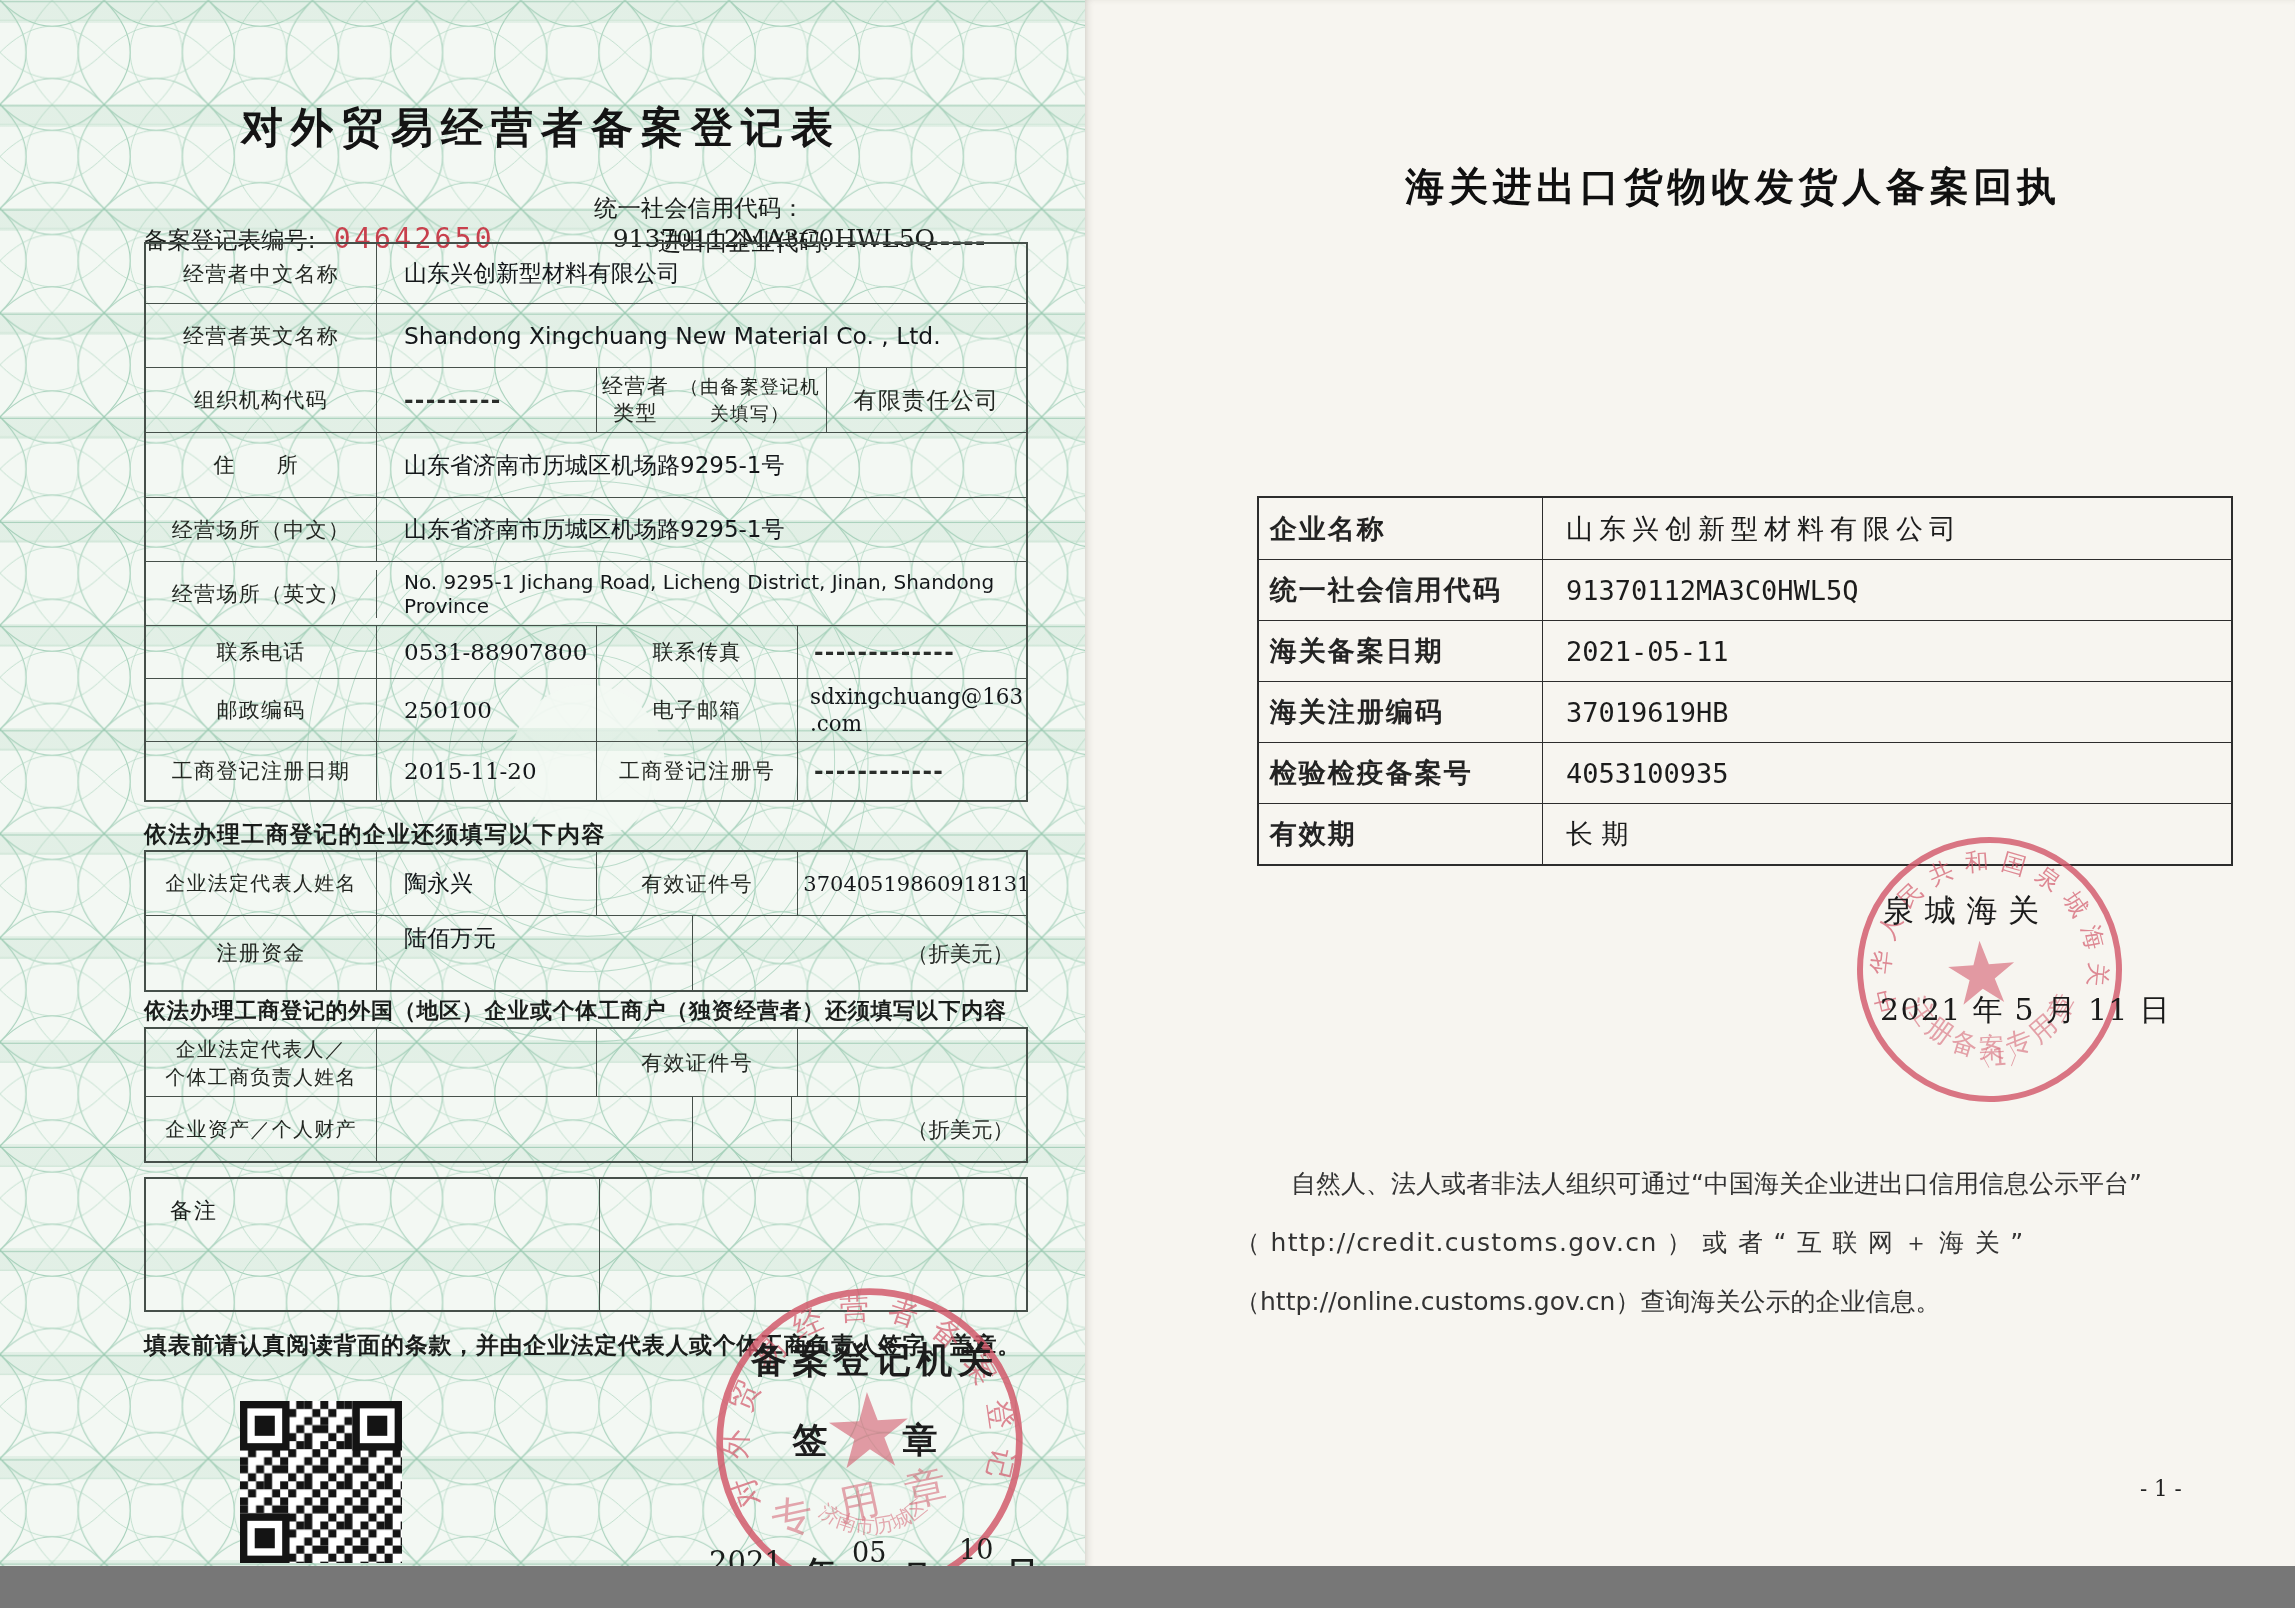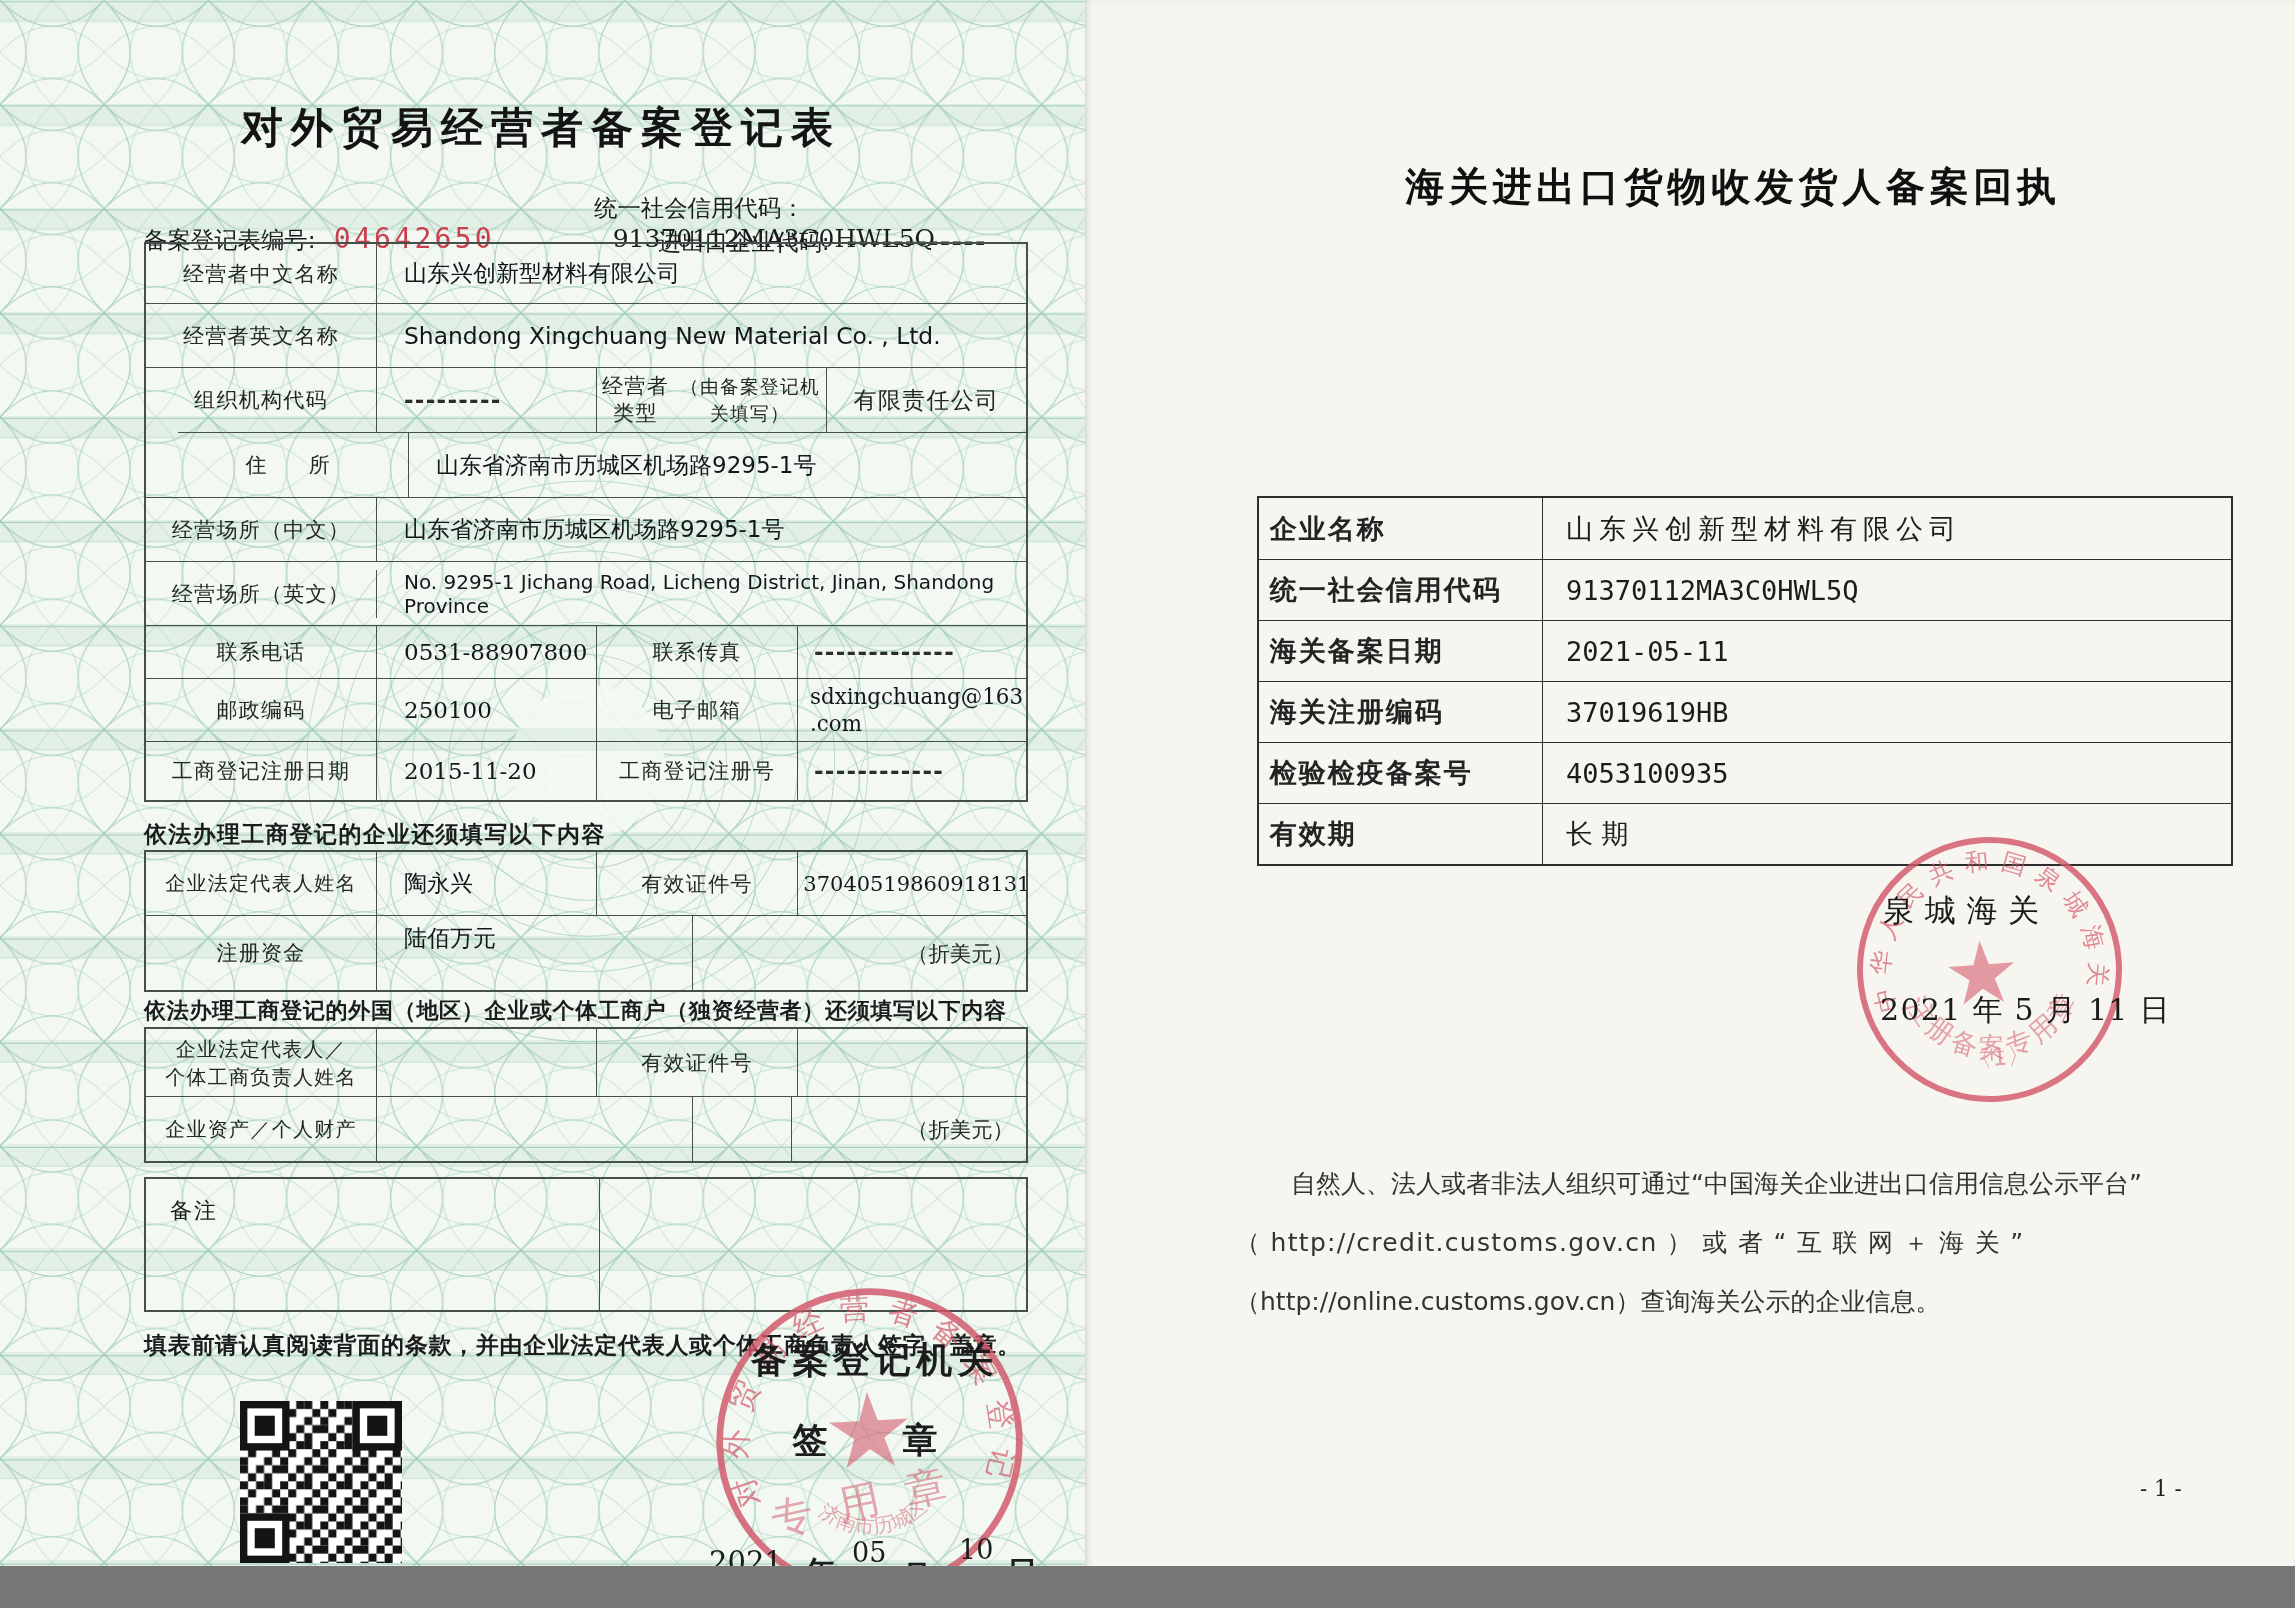--- a/index.html
+++ b/index.html
@@ -101,21 +101,21 @@
       </div>
       <div class="row" style="height:65px;">
         <div class="cell first cLab" style="width:230px;">组织机构代码</div>
         <div class="cell cVal dash" style="width:220px;">---------</div>
         <div class="cell cLab" style="width:230px;flex-direction:row;justify-content:center;line-height:27px;">
           <div>经营者类型</div>
           <div style="font-size:18.7px;">（由备案登记机关填写）</div>
         </div>
         <div class="cell cLab" style="flex:1;font-size:23px;">有限责任公司</div>
       </div>
-      <div class="row" style="height:65px;margin-left:32px;">
+      <div class="row" style="height:65px;">
         <div class="cell first cLab" style="width:230px;letter-spacing:10.7px;">住　所</div>
         <div class="cell cVal" style="flex:1;">山东省济南市历城区机场路9295-1号</div>
       </div>
       <div class="row" style="height:64px;">
         <div class="cell first cLab" style="width:230px;">经营场所（中文）</div>
         <div class="cell cVal" style="flex:1;">山东省济南市历城区机场路9295-1号</div>
       </div>
       <div class="row" style="height:64px;align-items:center;">
         <div class="cell first cLab" style="width:230px;">经营场所（英文）</div>
         <div class="cell cVal" style="flex:1;font-size:20px;">No. 9295-1 Jichang Road, Licheng District, Jinan, Shandong Province</div>

